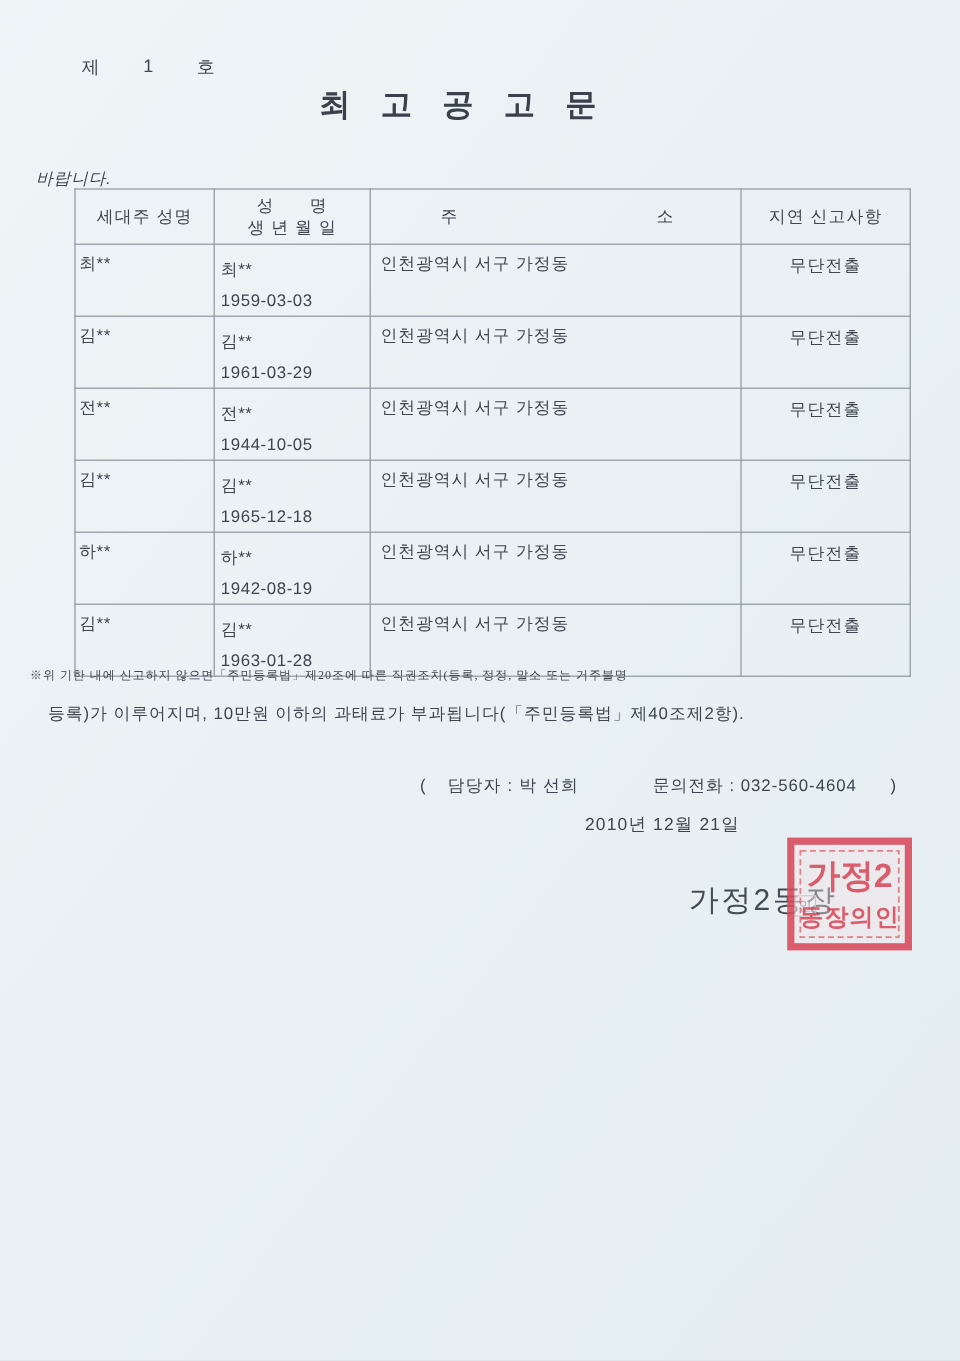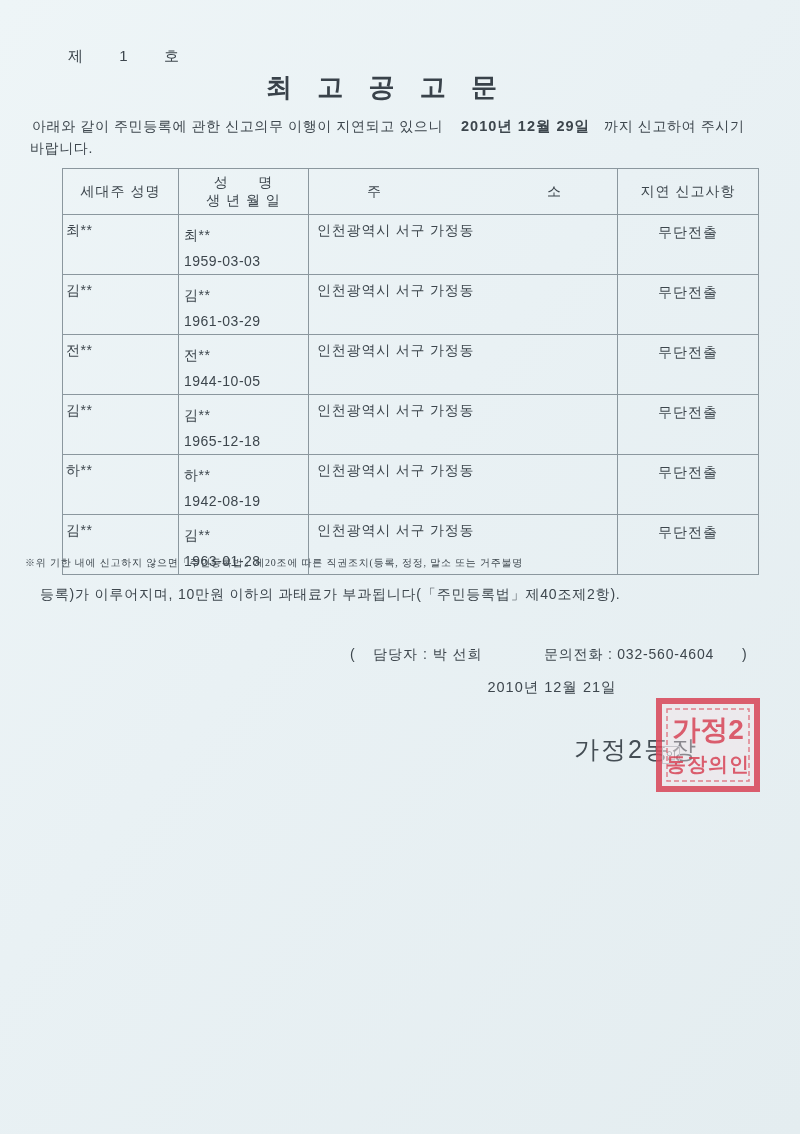--- a/index.html
+++ b/index.html
@@ -22,24 +22,24 @@
     font-size:15px; letter-spacing:1px;
   }
   .doc-title {
     left:0; top:70px; width:772px;
     text-align:center;
     font-size:26px; font-weight:bold;
     letter-spacing:9px; color:#39424a;
   }
   .intro-line1 { left:32px; top:117px; font-size:14px; letter-spacing:0.6px; }
   .intro-line1 .deadline { font-weight:bold; font-size:14.5px; margin:0 14px 0 18px; letter-spacing:1px; }
-  .intro-line2 { left:30px; top:140px; font-size:14px; letter-spacing:0.6px; }
+  .intro-line2 { left:30px; top:140px; font-size:14px; letter-spacing:0.6px;font-style:italic; }
 
   table.notice {
-    position:absolute; left:62px; top:168px;
+    position:absolute; left:62px; top:157px;
     width:696px; border-collapse:collapse; table-layout:fixed;
     font-size:14px; color:#3d464d;padding-left:12px;
   }
   table.notice th, table.notice td { border:1px solid #8b979e; font-weight:normal; }
   table.notice thead tr { height:46px; }
   table.notice tbody tr { height:57px; }
   th.h-cell { text-align:center; vertical-align:middle; letter-spacing:1px; }
   .h-col3-inner { display:flex; justify-content:space-between; padding:0 55px 0 58px; }
   td.c-name  { vertical-align:top; text-align:left; padding:7px 2px 0 3px; letter-spacing:0.5px; }
   td.c-namebirth { vertical-align:top; text-align:left; padding:7px 2px 0 5px; line-height:26px; letter-spacing:0.5px; }
@@ -73,23 +73,20 @@
 <div class="page">
 
   <div class="abs doc-number">
     <span>제</span>
     <span>1</span>
     <span>호</span>
   </div>
 
   <div class="abs doc-title pre">최 고 공 고 문</div>
 
-  <div class="abs intro-line1">
-    <span>아래와 같이 주민등록에 관한 신고의무 이행이 지연되고 있으니</span><span class="deadline">2010년 12월 29일</span><span>까지 신고하여 주시기</span>
-  </div>
   <div class="abs intro-line2">바랍니다.</div>
 
   <table class="notice">
     <colgroup>
       <col style="width:116px">
         <col style="width:130px">
         <col style="width:309px">
         <col style="width:141px">
     </colgroup>
     <thead>

